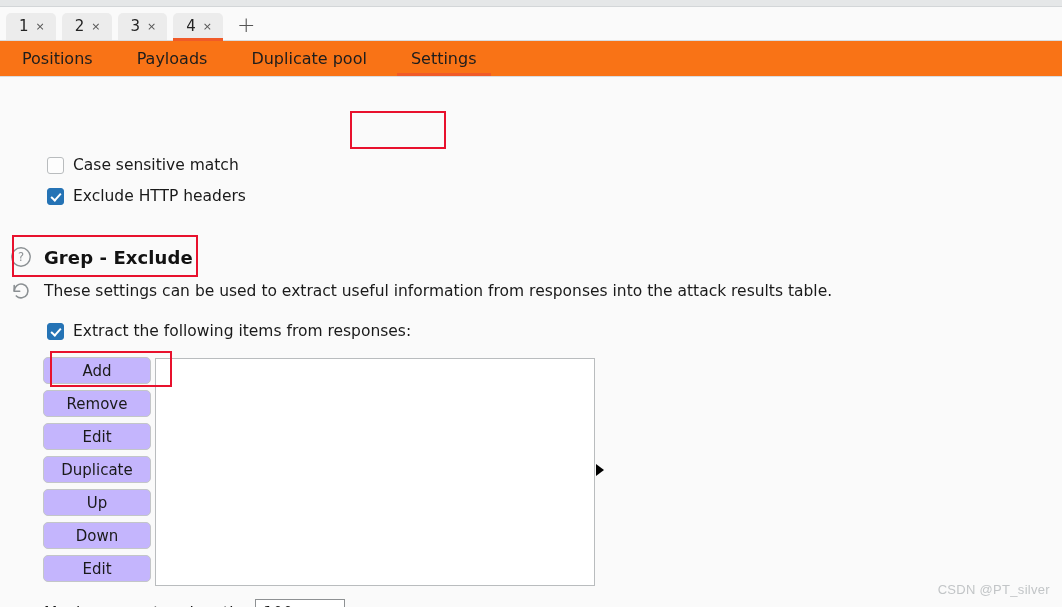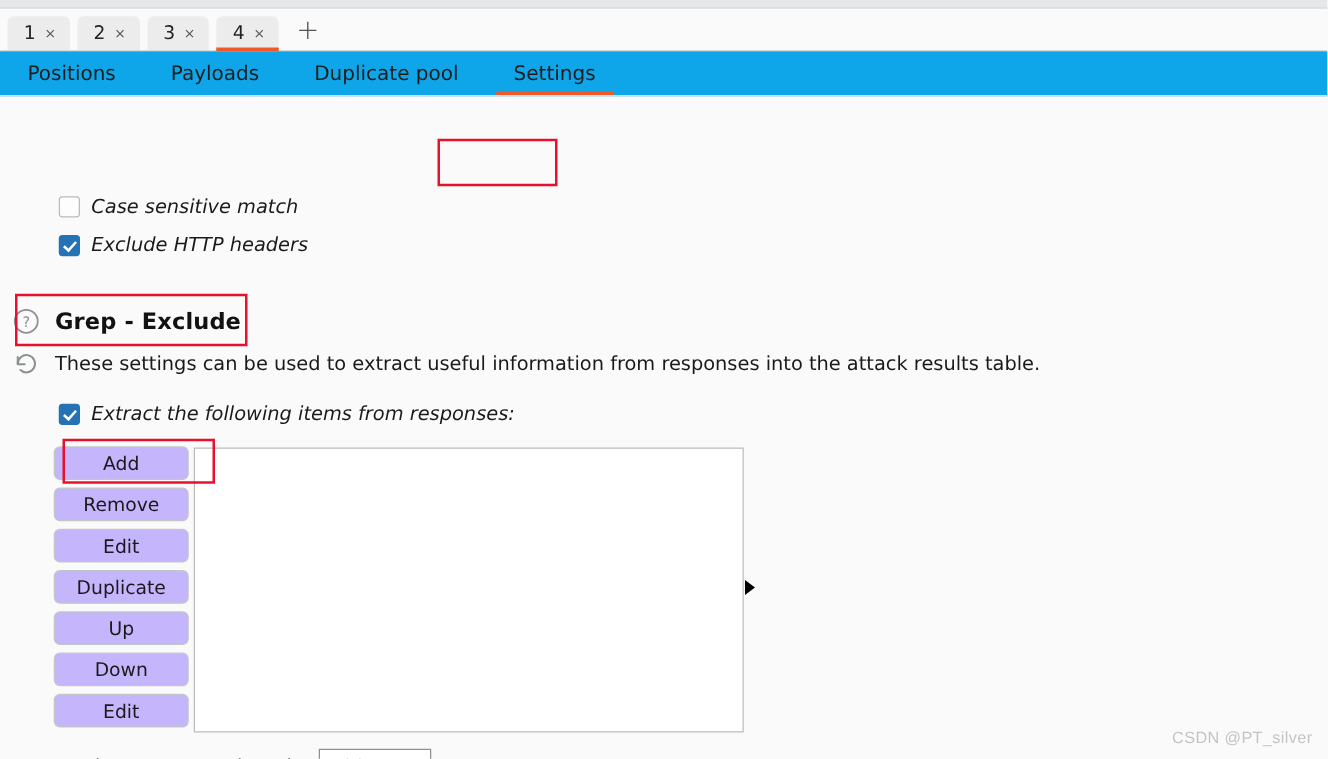--- a/index.html
+++ b/index.html
@@ -66,21 +66,21 @@
     color: #555;
     line-height: 1;
     padding: 0 8px 4px 8px;
     cursor: default;
     font-weight: 300;
   }
 
   
   .sectionbar {
     height: 36px;
-    background: #0ea5e9;
+    background: #f97316;
     display: flex;
     align-items: center;
     border-bottom: 1px solid #d9dcde;
     box-sizing: border-box;
     position: relative;
   }
   .stab {
     position: relative;
     font-size: 16px;
     color: #1d1d1d;
@@ -130,21 +130,20 @@
     left: 5px; top: 2px;
     width: 4px; height: 8px;
     border: solid #ffffff;
     border-width: 0 2px 2px 0;
     transform: rotate(42deg);
   }
   .cb-label {
     font-size: 15.5px;
     color: #1a1a1a;
     margin-left: 9px;
-    font-style: italic;
   }
 
   
   .gutter-icon {
     position: absolute;
     left: 10px;
     color: #6f7477;
   }
 
   

